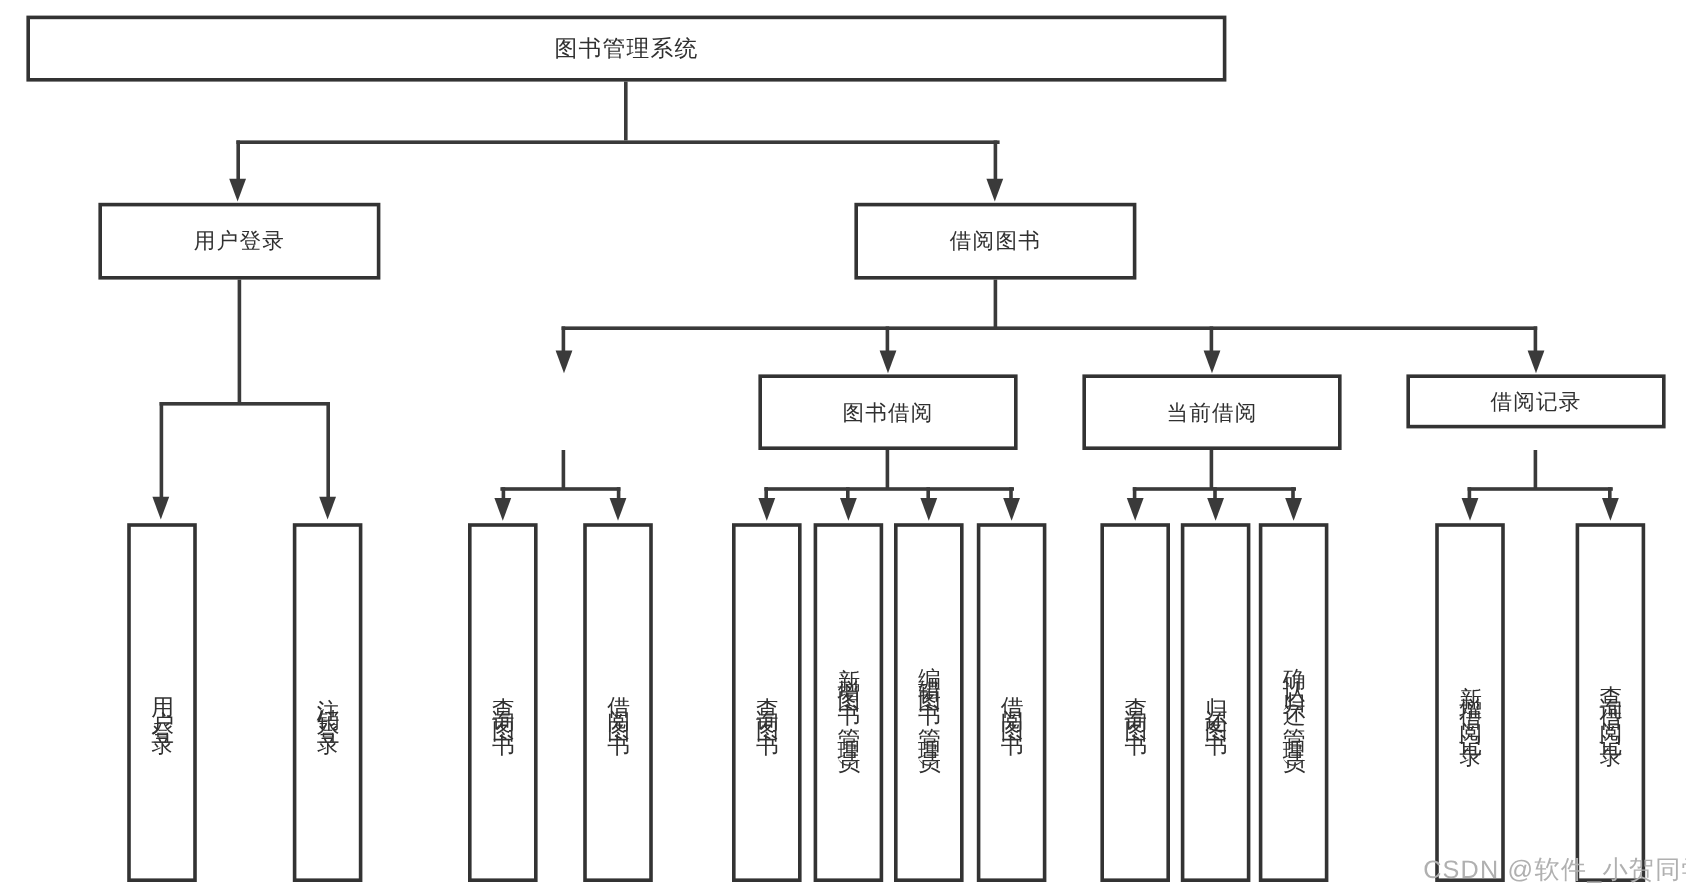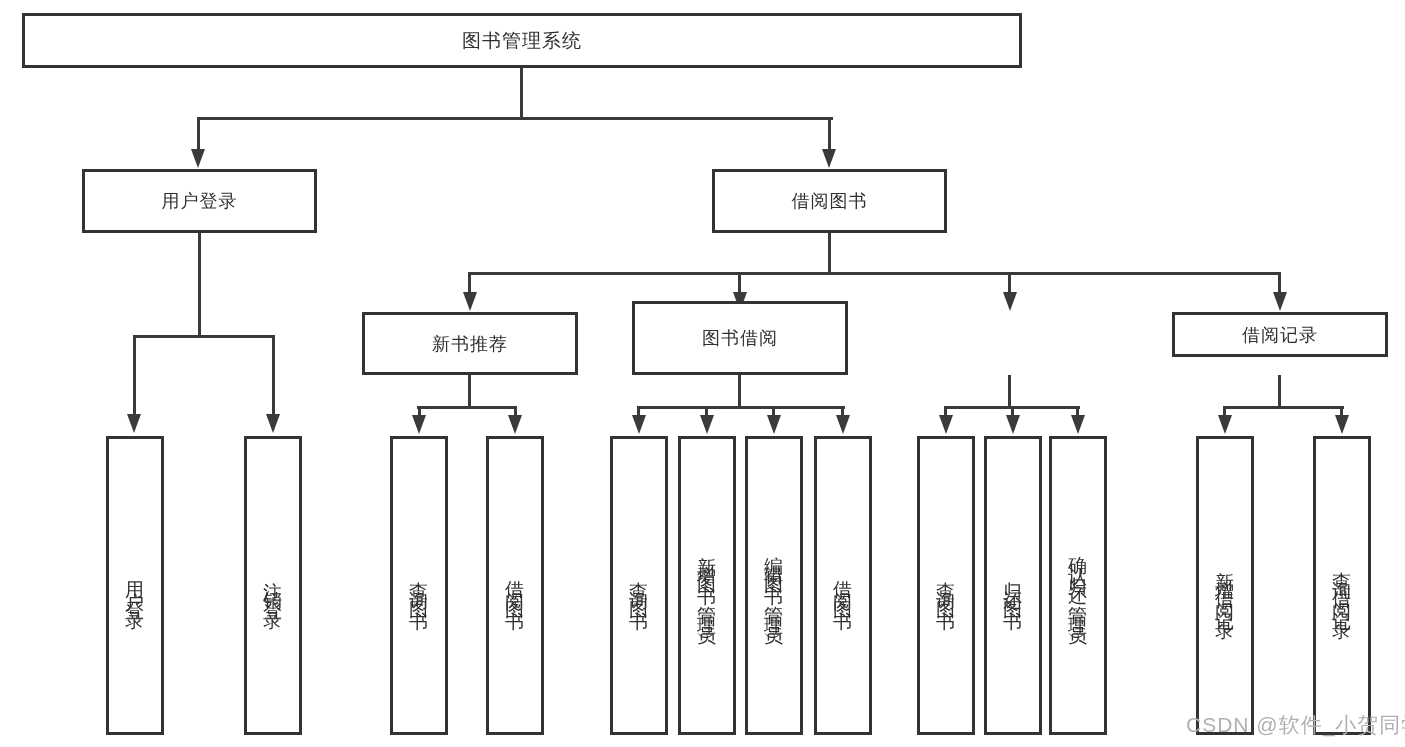--- a/index.html
+++ b/index.html
@@ -69,25 +69,25 @@
   <div class="hl" style="left:468px;top:272px;width:813px;"></div>
   <div class="vl" style="left:468px;top:272px;height:22px;"></div>
   <div class="arrow" style="left:463px;top:292px;"></div>
   <div class="vl" style="left:738px;top:272px;height:22px;"></div>
   <div class="arrow" style="left:733px;top:292px;"></div>
   <div class="vl" style="left:1008px;top:272px;height:22px;"></div>
   <div class="arrow" style="left:1003px;top:292px;"></div>
   <div class="vl" style="left:1278px;top:272px;height:22px;"></div>
   <div class="arrow" style="left:1273px;top:292px;"></div>
 
-  <div class="box" style="left:362px;top:312px;width:216px;height:63px;">
-    <span>新书推荐</span>
+  <div class="box" style="left:632px;top:312px;width:216px;height:63px;">
+    <span>图书借阅</span>
   </div>
-  <div class="box" style="left:632px;top:301px;width:216px;height:74px;">
-    <span>图书借阅</span>
+  <div class="box" style="left:902px;top:312px;width:216px;height:63px;">
+    <span>当前借阅</span>
   </div>
   <div class="box" style="left:1172px;top:312px;width:216px;height:45px;">
     <span>借阅记录</span>
   </div>
 
   <div class="vl" style="left:468px;top:375px;height:33px;"></div>
   <div class="hl" style="left:417px;top:406px;width:100px;"></div>
   <div class="vl" style="left:418px;top:406px;height:12px;"></div>
   <div class="arrow" style="left:412px;top:415px;"></div>
   <div class="vl" style="left:514px;top:406px;height:12px;"></div>

